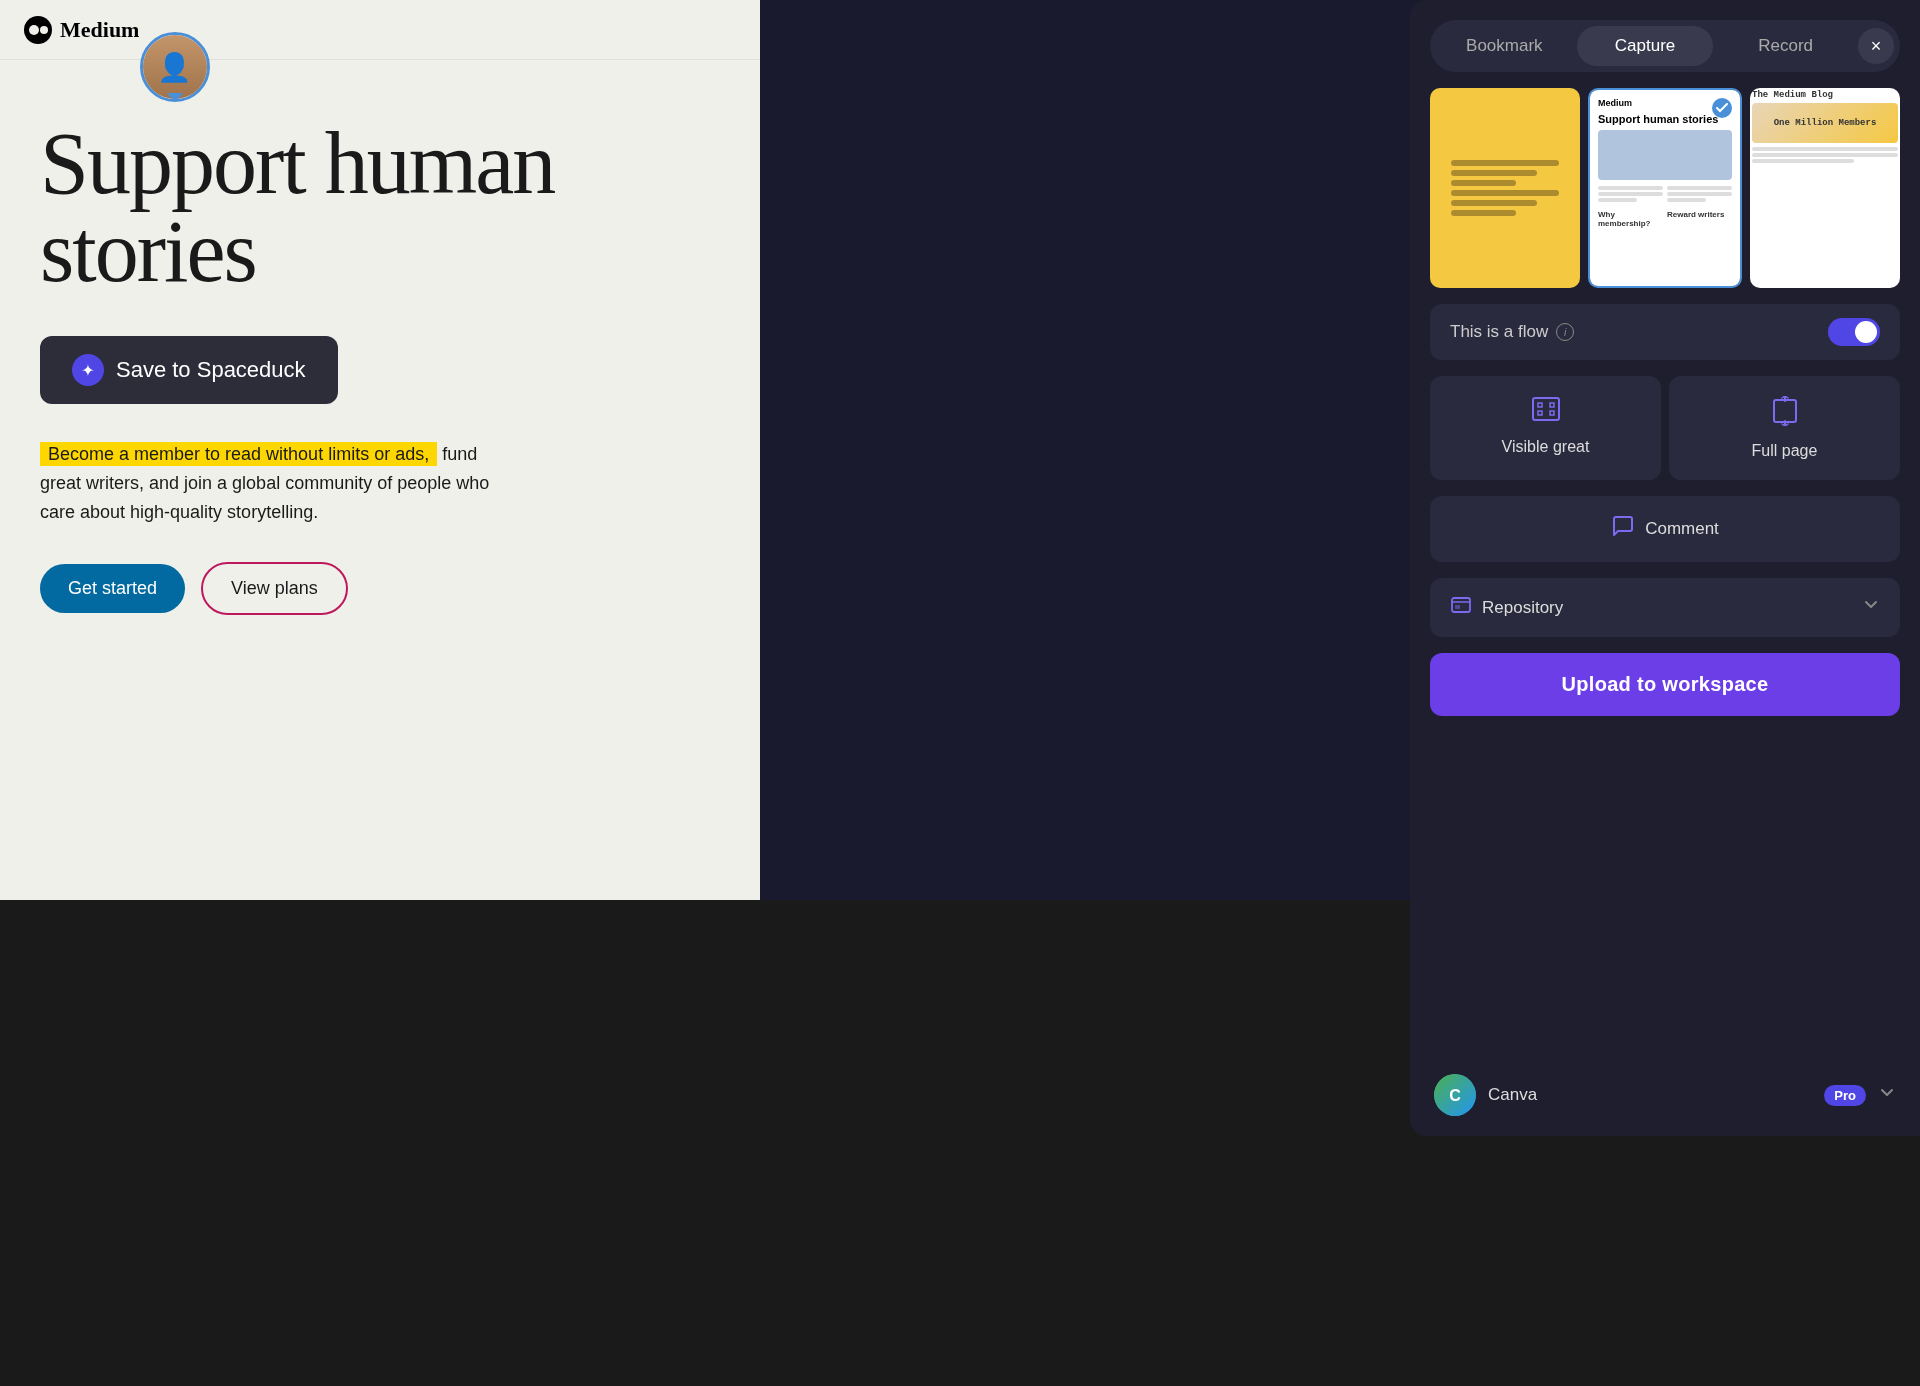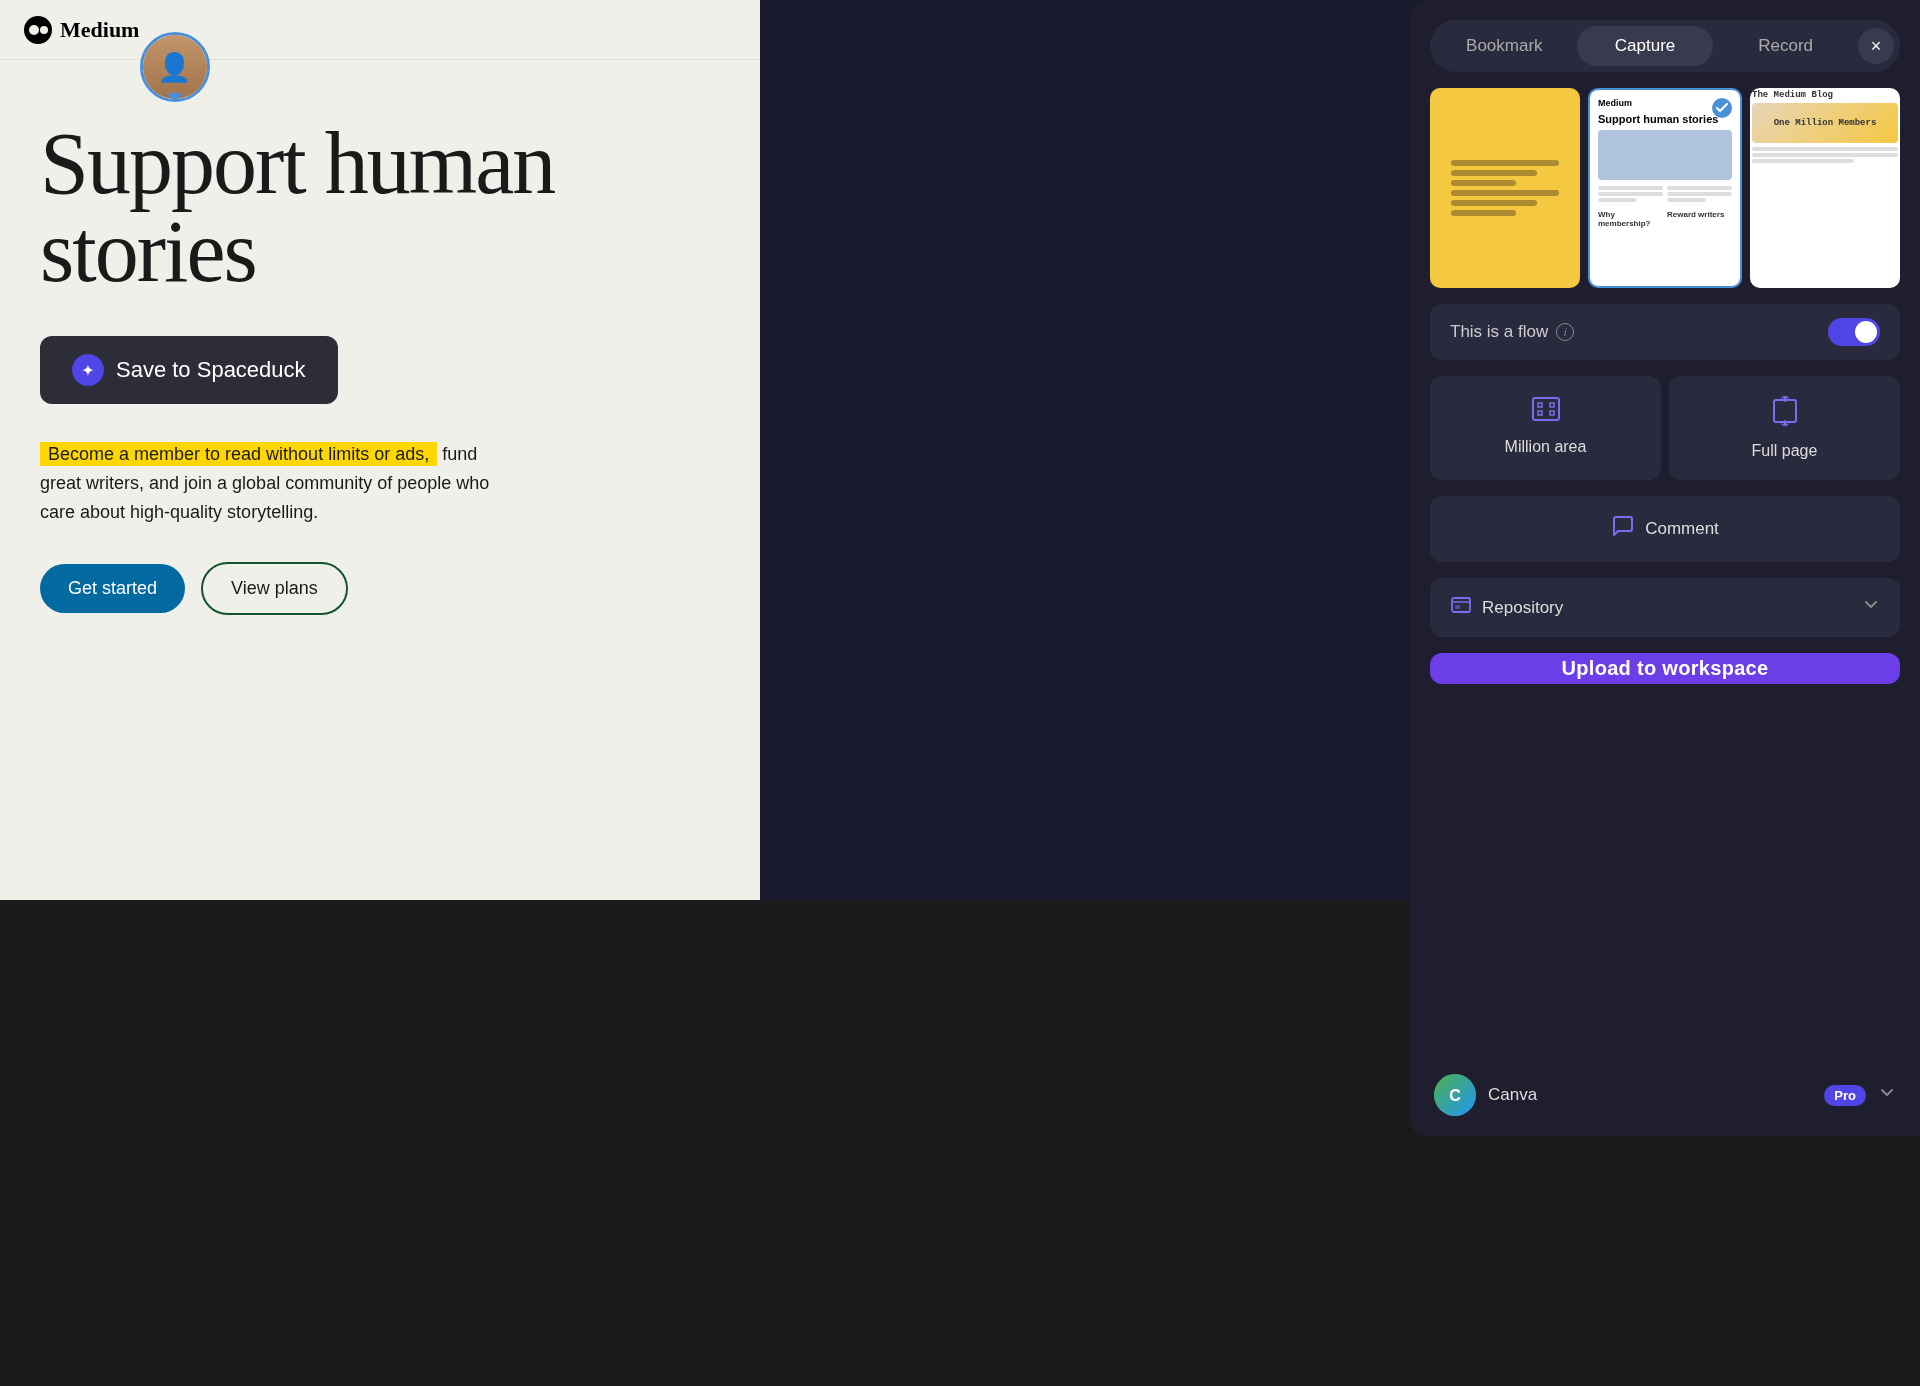--- a/index.html
+++ b/index.html
@@ -198,21 +198,21 @@
       border-radius: 30px;
       padding: 14px 28px;
       font-size: 18px;
       font-weight: 500;
       cursor: pointer;
     }
 
     .btn-secondary {
       background: transparent;
       color: #1a1a1a;
-      border: 2px solid #14532d;
+      border: 2px solid #be185d;
       border-radius: 30px;
       padding: 14px 28px;
       font-size: 18px;
       font-weight: 500;
       cursor: pointer;
     }
 
     
     .panel {
       position: absolute;
@@ -530,21 +530,21 @@
     .chevron-icon {
       font-size: 20px;
       color: #888;
     }
 
     
     .upload-btn {
       background: #6c3ee8;
       border: none;
       border-radius: 12px;
-      padding: 4px;
+      padding: 20px;
       color: #fff;
       font-size: 20px;
       font-weight: 600;
       cursor: pointer;
       text-align: center;
       letter-spacing: 0.3px;
     }
 
     
     .panel-footer {
@@ -717,21 +717,21 @@
 
   <div class="capture-modes">
 
     <button class="capture-mode-btn">
       <div class="capture-mode-icon">
         <svg width="30" height="26" viewBox="0 0 30 26" fill="none">
           <rect x="2" y="2" width="26" height="22" rx="2" stroke="#7c6af0" stroke-width="2"></rect>
           <path d="M7 7h4v4H7zM19 7h4v4h-4zM7 15h4v4H7zM19 15h4v4h-4z" stroke="#7c6af0" stroke-width="1.5" fill="none"></path>
         </svg>
       </div>
-      <span class="capture-mode-label">Million area</span>
+      <span class="capture-mode-label">Visible great</span>
     </button>
 
 
     <button class="capture-mode-btn">
       <div class="capture-mode-icon">
         <svg width="26" height="30" viewBox="0 0 26 30" fill="none">
           <rect x="2" y="4" width="22" height="22" rx="2" stroke="#7c6af0" stroke-width="2"></rect>
           <path d="M13 1v4M13 25v4" stroke="#7c6af0" stroke-width="2" stroke-linecap="round"></path>
           <path d="M10 2l3-2 3 2M10 28l3 2 3-2" stroke="#7c6af0" stroke-width="1.5" fill="none" stroke-linecap="round" stroke-linejoin="round"></path>
         </svg>

